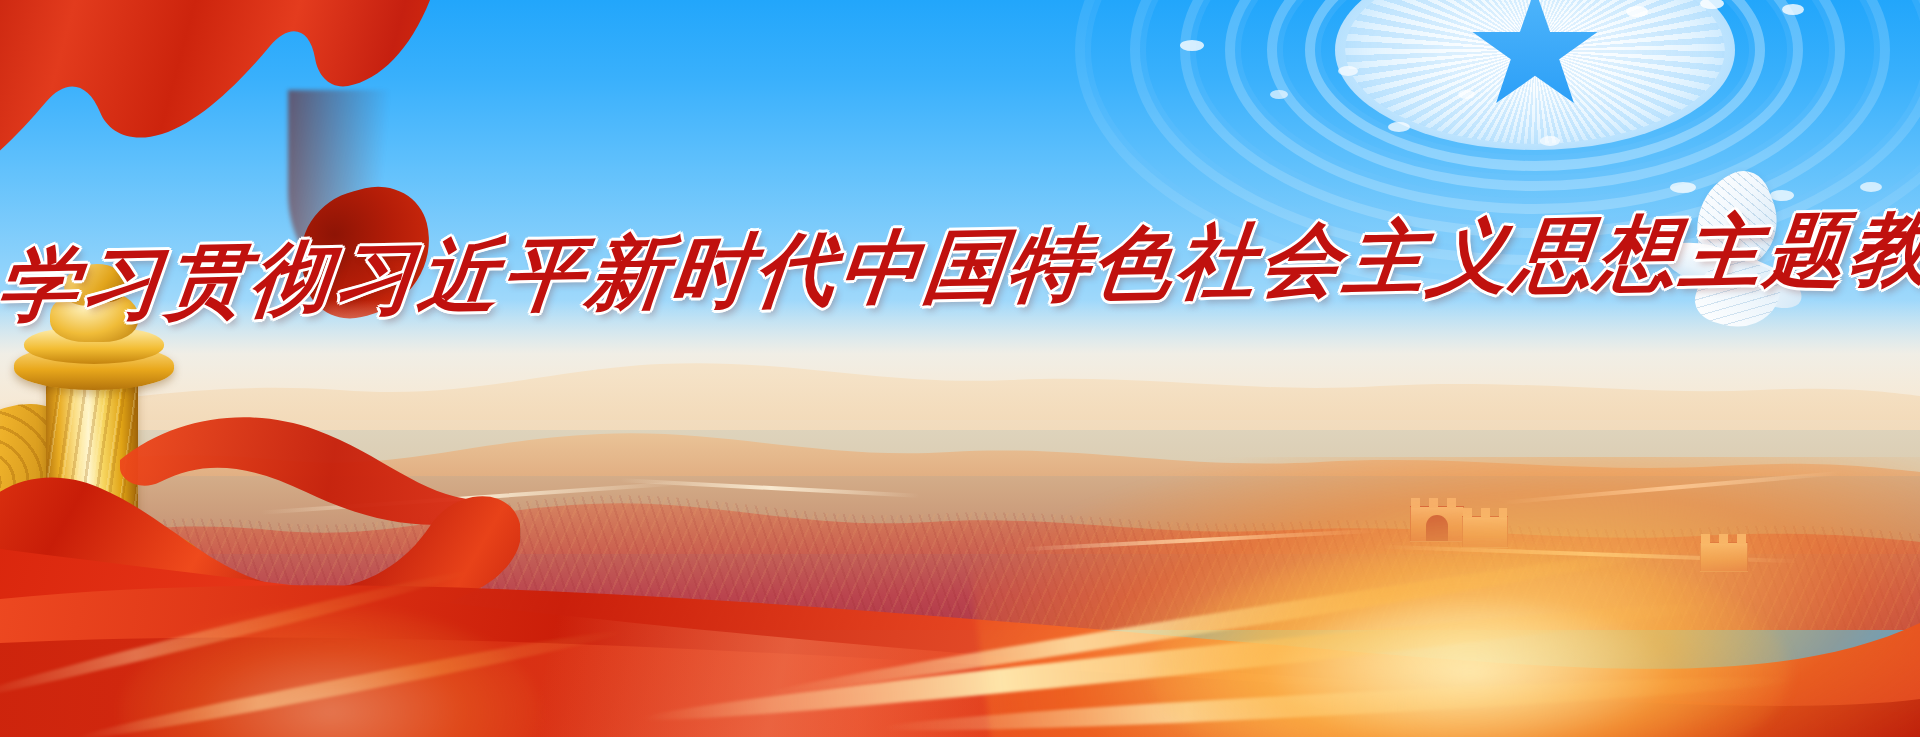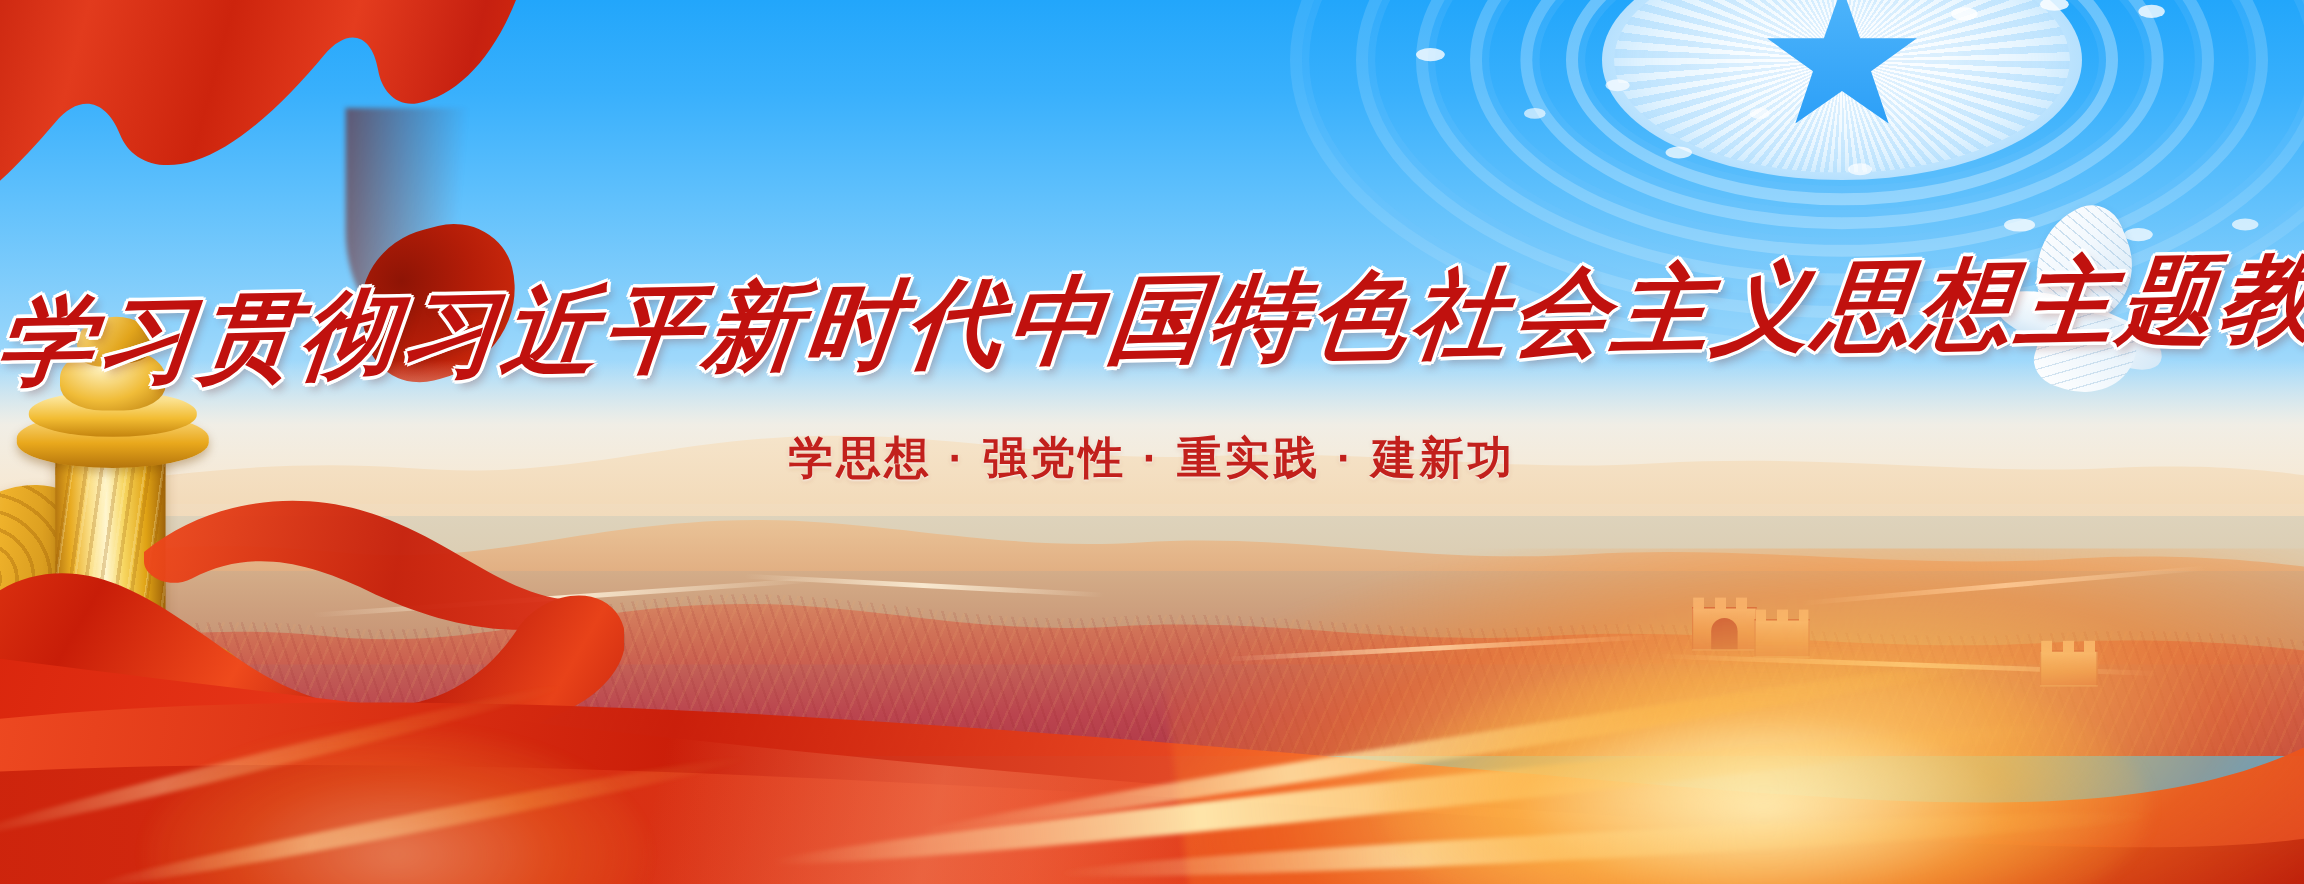--- a/index.html
+++ b/index.html
@@ -424,15 +424,14 @@
     <div class="dove-wing-up-tex"></div>
     <div class="dove-body"></div>
     <div class="dove-tail"></div>
     <div class="dove-wing-dn"></div>
     <div class="dove-wing-dn-tex"></div>
     <div class="dove-head"></div>
     <div class="dove-beak"></div>
   </div>
 
   <div class="title">学习贯彻习近平新时代中国特色社会主义思想主题教育</div>
-  <div class="subtitle">学思想 · 强党性 · 重实践 · 建新功</div>
 
 </div>
 
 </body></html>

